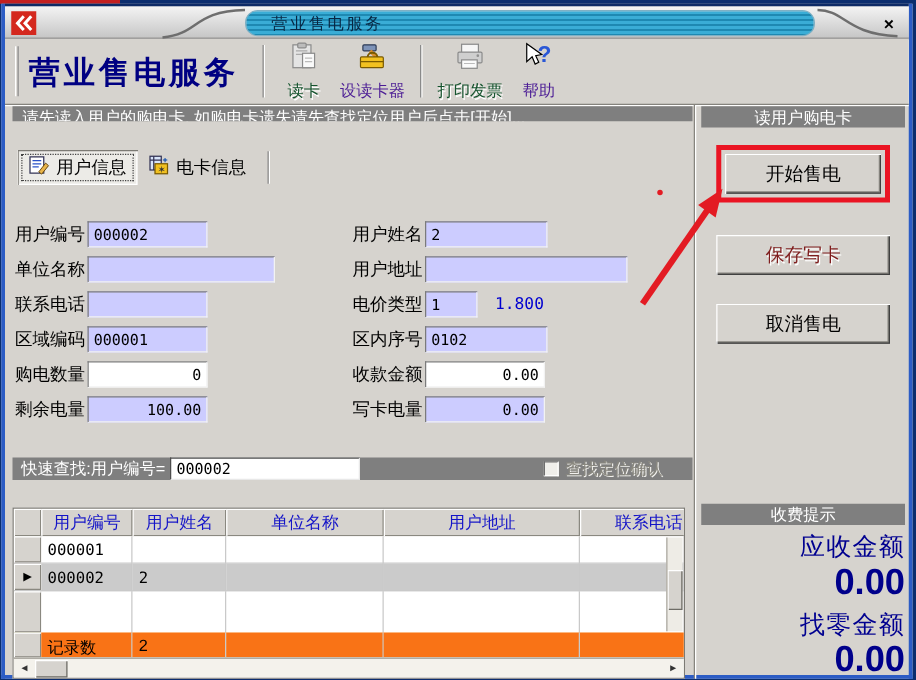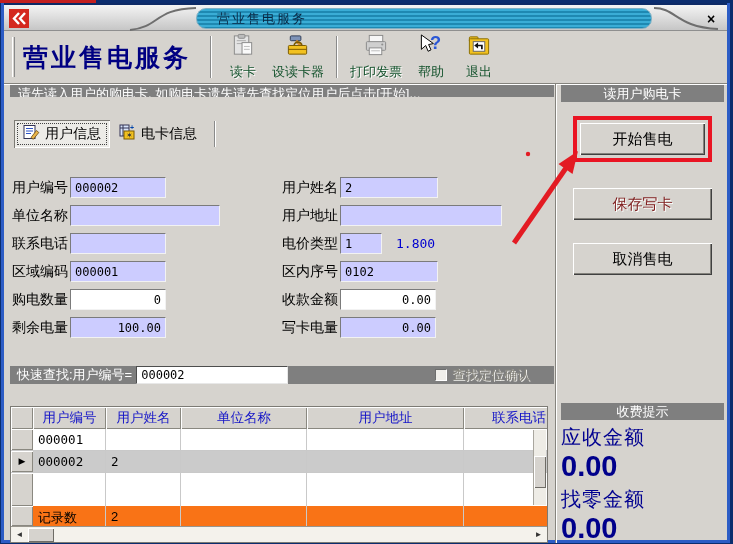--- a/index.html
+++ b/index.html
@@ -25,21 +25,21 @@
                font-size:14px; font-weight:bold; color:#000; line-height:18px; }
 
   
   .toolbar { height:53px; display:flex; align-items:center; padding-left:8px;
              border-bottom:1px solid #85837d; box-shadow:0 1px 0 #fff; background:#d6d3ce; }
   .gripper { width:3px; height:40px; border-left:1px solid #fff; border-right:1px solid #8a8a8a; margin-right:6px; }
   .app-title { font-size:25px; font-weight:bold; color:#000082; letter-spacing:3px; margin:0 12px 0 2px; white-space:nowrap; }
   .tb-sep { width:2px; height:42px; border-left:1px solid #8a8a8a; border-right:1px solid #fff; margin:0 7px; }
   .tbtn { display:flex; flex-direction:column; align-items:center; justify-content:center;
           min-width:48px; height:50px; padding:0 5px; }
-  .tbtn .lbl { font-size:13px; color:#14532d; margin-top:1px; white-space:nowrap; }
+  .tbtn .lbl { font-size:13px; color:#4c1d95; margin-top:1px; white-space:nowrap; }
   .tbtn.disabled .lbl { color:#14532d; text-shadow:1px 1px 0 #fff; }
 
   
   .content { display:flex; height:459px; }
   .left-pane { width:550px; display:flex; flex-direction:column; padding-left:6px;gap:20px; }
   .pane-divider { width:2px; border-left:1px solid #86847e; border-right:1px solid #ffffff; margin:0 1px; }
   .right-pane { flex:1; display:flex; flex-direction:column; padding:0 3px; }
 
   .status-bar { height:17px; background:#7f7f7f; color:#fff; font-size:13px; line-height:17px;
                 padding-left:8px; margin-top:1px; white-space:nowrap; overflow:hidden; }
@@ -108,21 +108,21 @@
   .hspacer { flex:1; }
 
   
   .btn-stack { display:flex; flex-direction:column; padding:0 12px; }
   .hl-box { border:4px solid #ea1423; padding:3px; margin-top:14px; }
   .pbtn { height:32px; width:100%; background:#d6d3ce; border:none; font-size:15px; color:#000;
           font-family:inherit; box-shadow:inset 1px 1px 0 #fff, inset -1px -1px 0 #404040, inset -2px -2px 0 #84827c; }
   .pbtn.save { margin-top:26px; color:#7f1d1d; text-shadow:1px 1px 0 #fff; }
   .pbtn.cancel { margin-top:23px; }
   .fee-header { margin-top:auto; }
-  .fee { text-align:left; color:#000090; }
+  .fee { text-align:right; color:#000090; }
   .fee-label { font-size:20px; margin-top:4px; letter-spacing:1px; }
   .fee-value { font-size:29px; font-weight:bold; line-height:1.05; color:#00008b; }
 
   .arrow-overlay { position:absolute; left:0; top:0; pointer-events:none; z-index:99; }
 </style>
 </head>
 <body>
 
 <div class="sliver-red"></div>
 
@@ -198,32 +198,20 @@
     <div class="tbtn">
       <span>
         <svg width="26" height="25" viewBox="0 0 26 26">
             <text x="12" y="17" font-size="19" font-weight="bold" fill="#2a57d6" font-family="sans-serif">?</text>
             <polygon points="3,2 3,17 7.5,13 10,19 13,17.5 10.5,12 15.5,11" fill="#fff" stroke="#000" stroke-width="1"></polygon>
           </svg>
       </span>
       <span class="lbl">帮助</span>
     </div>
 
-    <div class="tbtn">
-      <span>
-        <svg width="26" height="25" viewBox="0 0 26 26">
-            <rect x="3" y="4" width="9" height="5" rx="1" fill="#f2c120" stroke="#8a6d00"></rect>
-            <rect x="3" y="6" width="20" height="16" rx="1" fill="#f2c120" stroke="#8a6d00"></rect>
-            <rect x="7" y="9" width="12" height="10" fill="#fff" stroke="#666"></rect>
-            <polyline points="16,17 16,13 11.5,13" fill="none" stroke="#111" stroke-width="1.8"></polyline>
-            <polygon points="12,10 8,13 12,16" fill="#111"></polygon>
-          </svg>
-      </span>
-      <span class="lbl">退出</span>
-    </div>
   </div>
 
   <div class="content">
 
     <div class="left-pane">
       <div class="status-bar">请先读入用户的购电卡, 如购电卡遗失请先查找定位用户后点击[开始]...</div>
 
       <div class="tabbar">
         <div class="tab active">
           <span>

